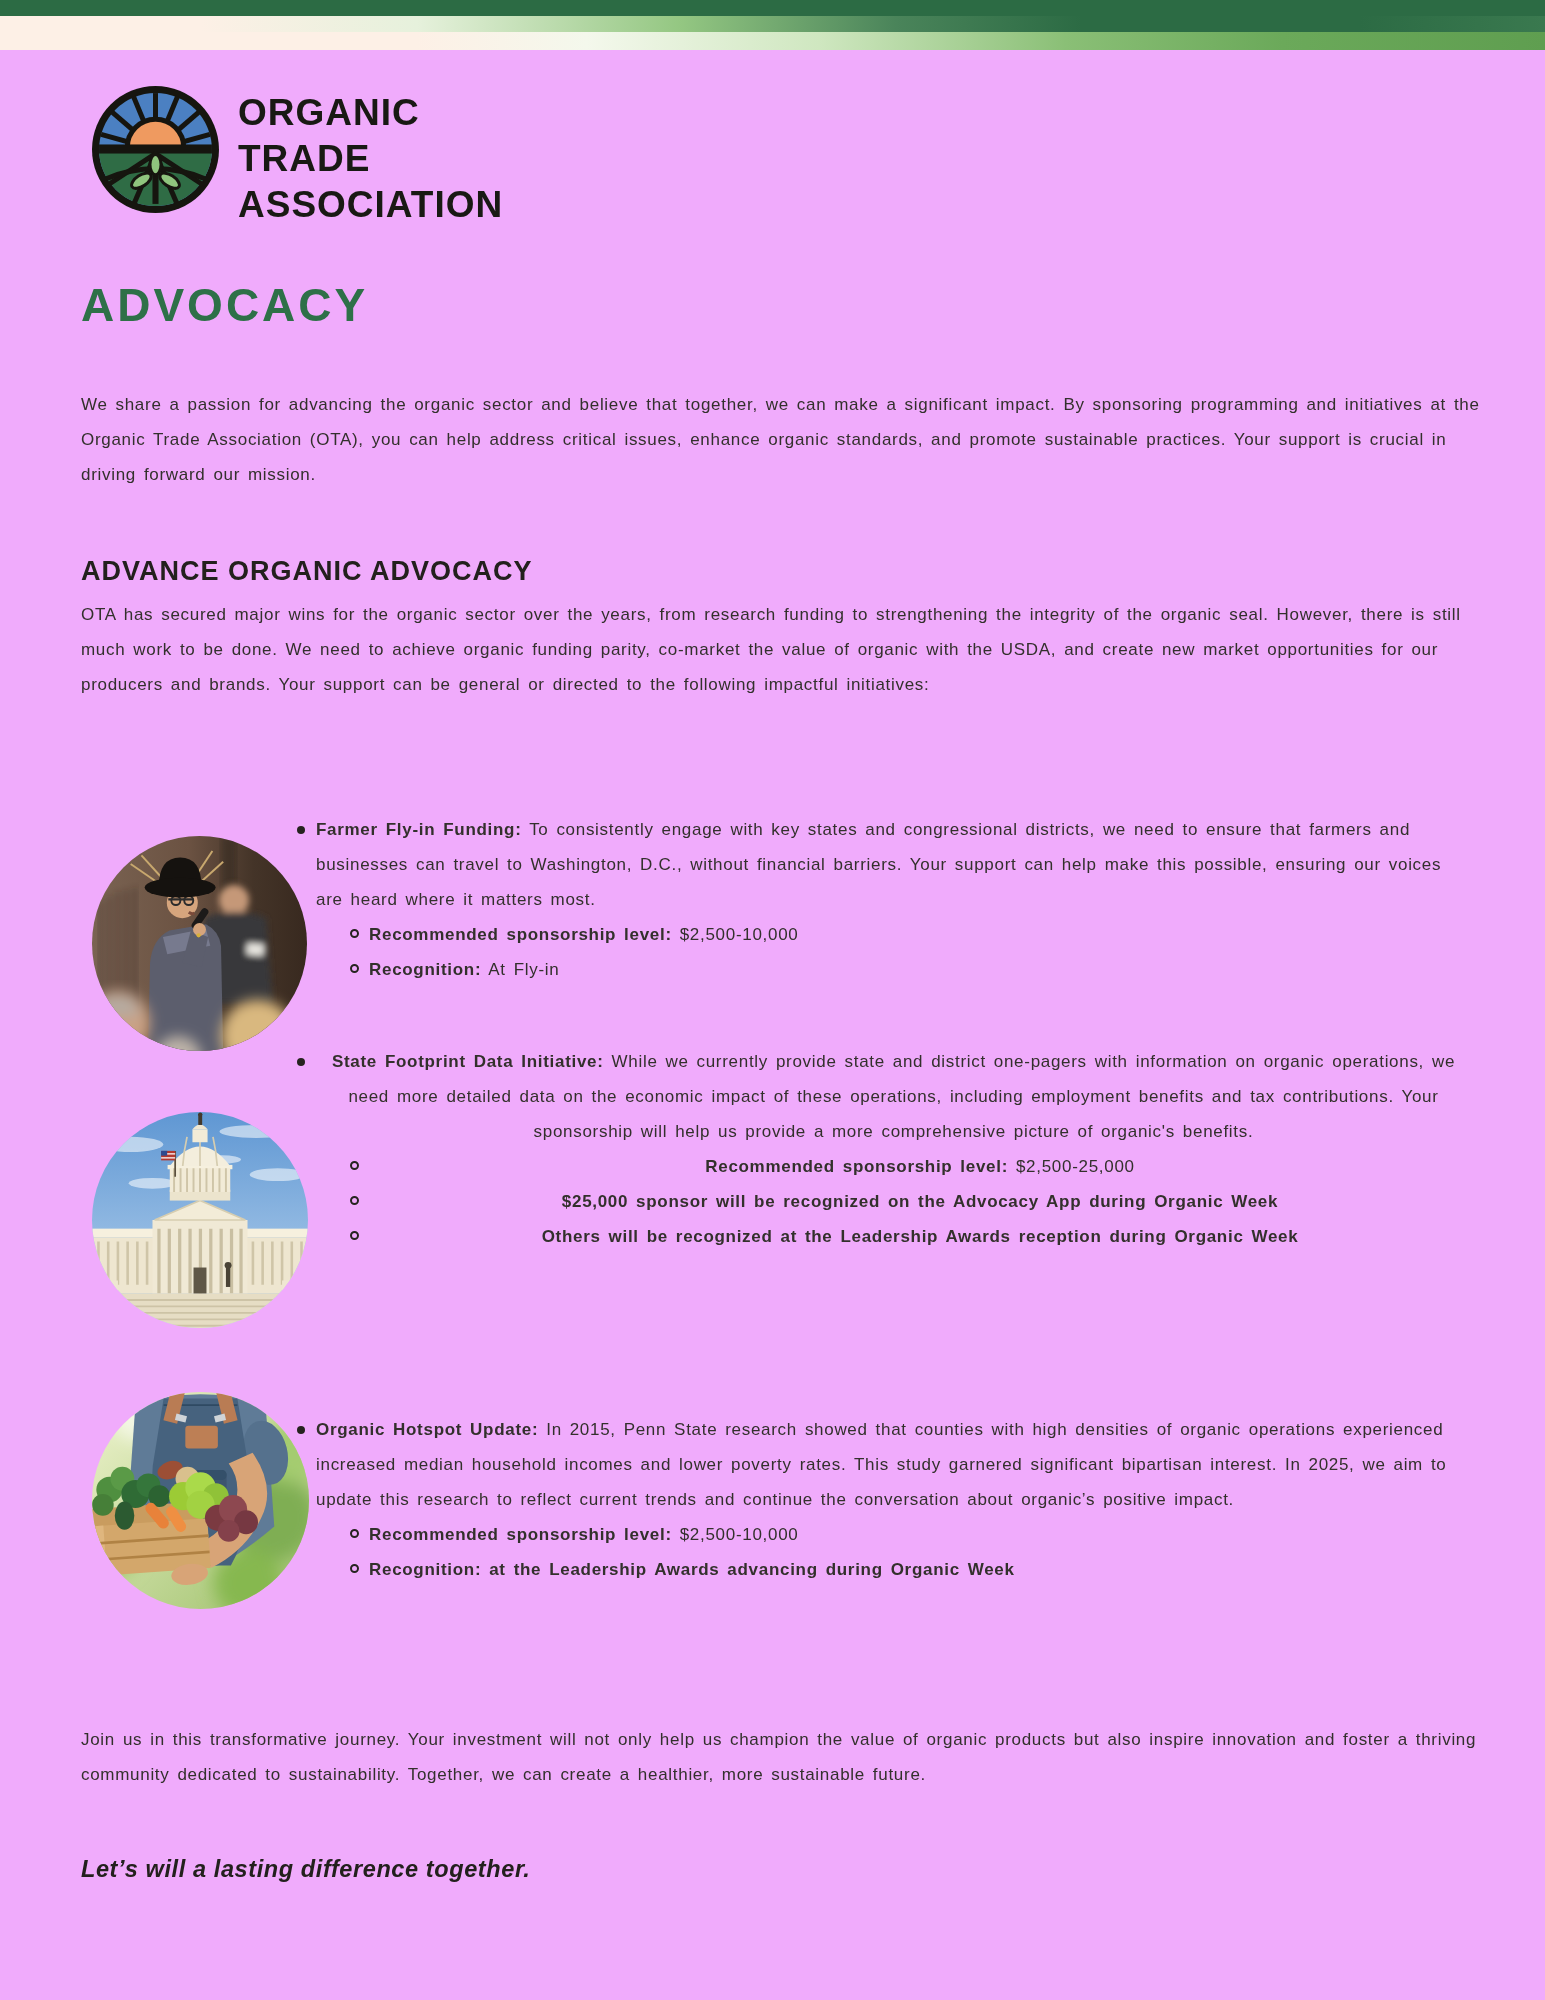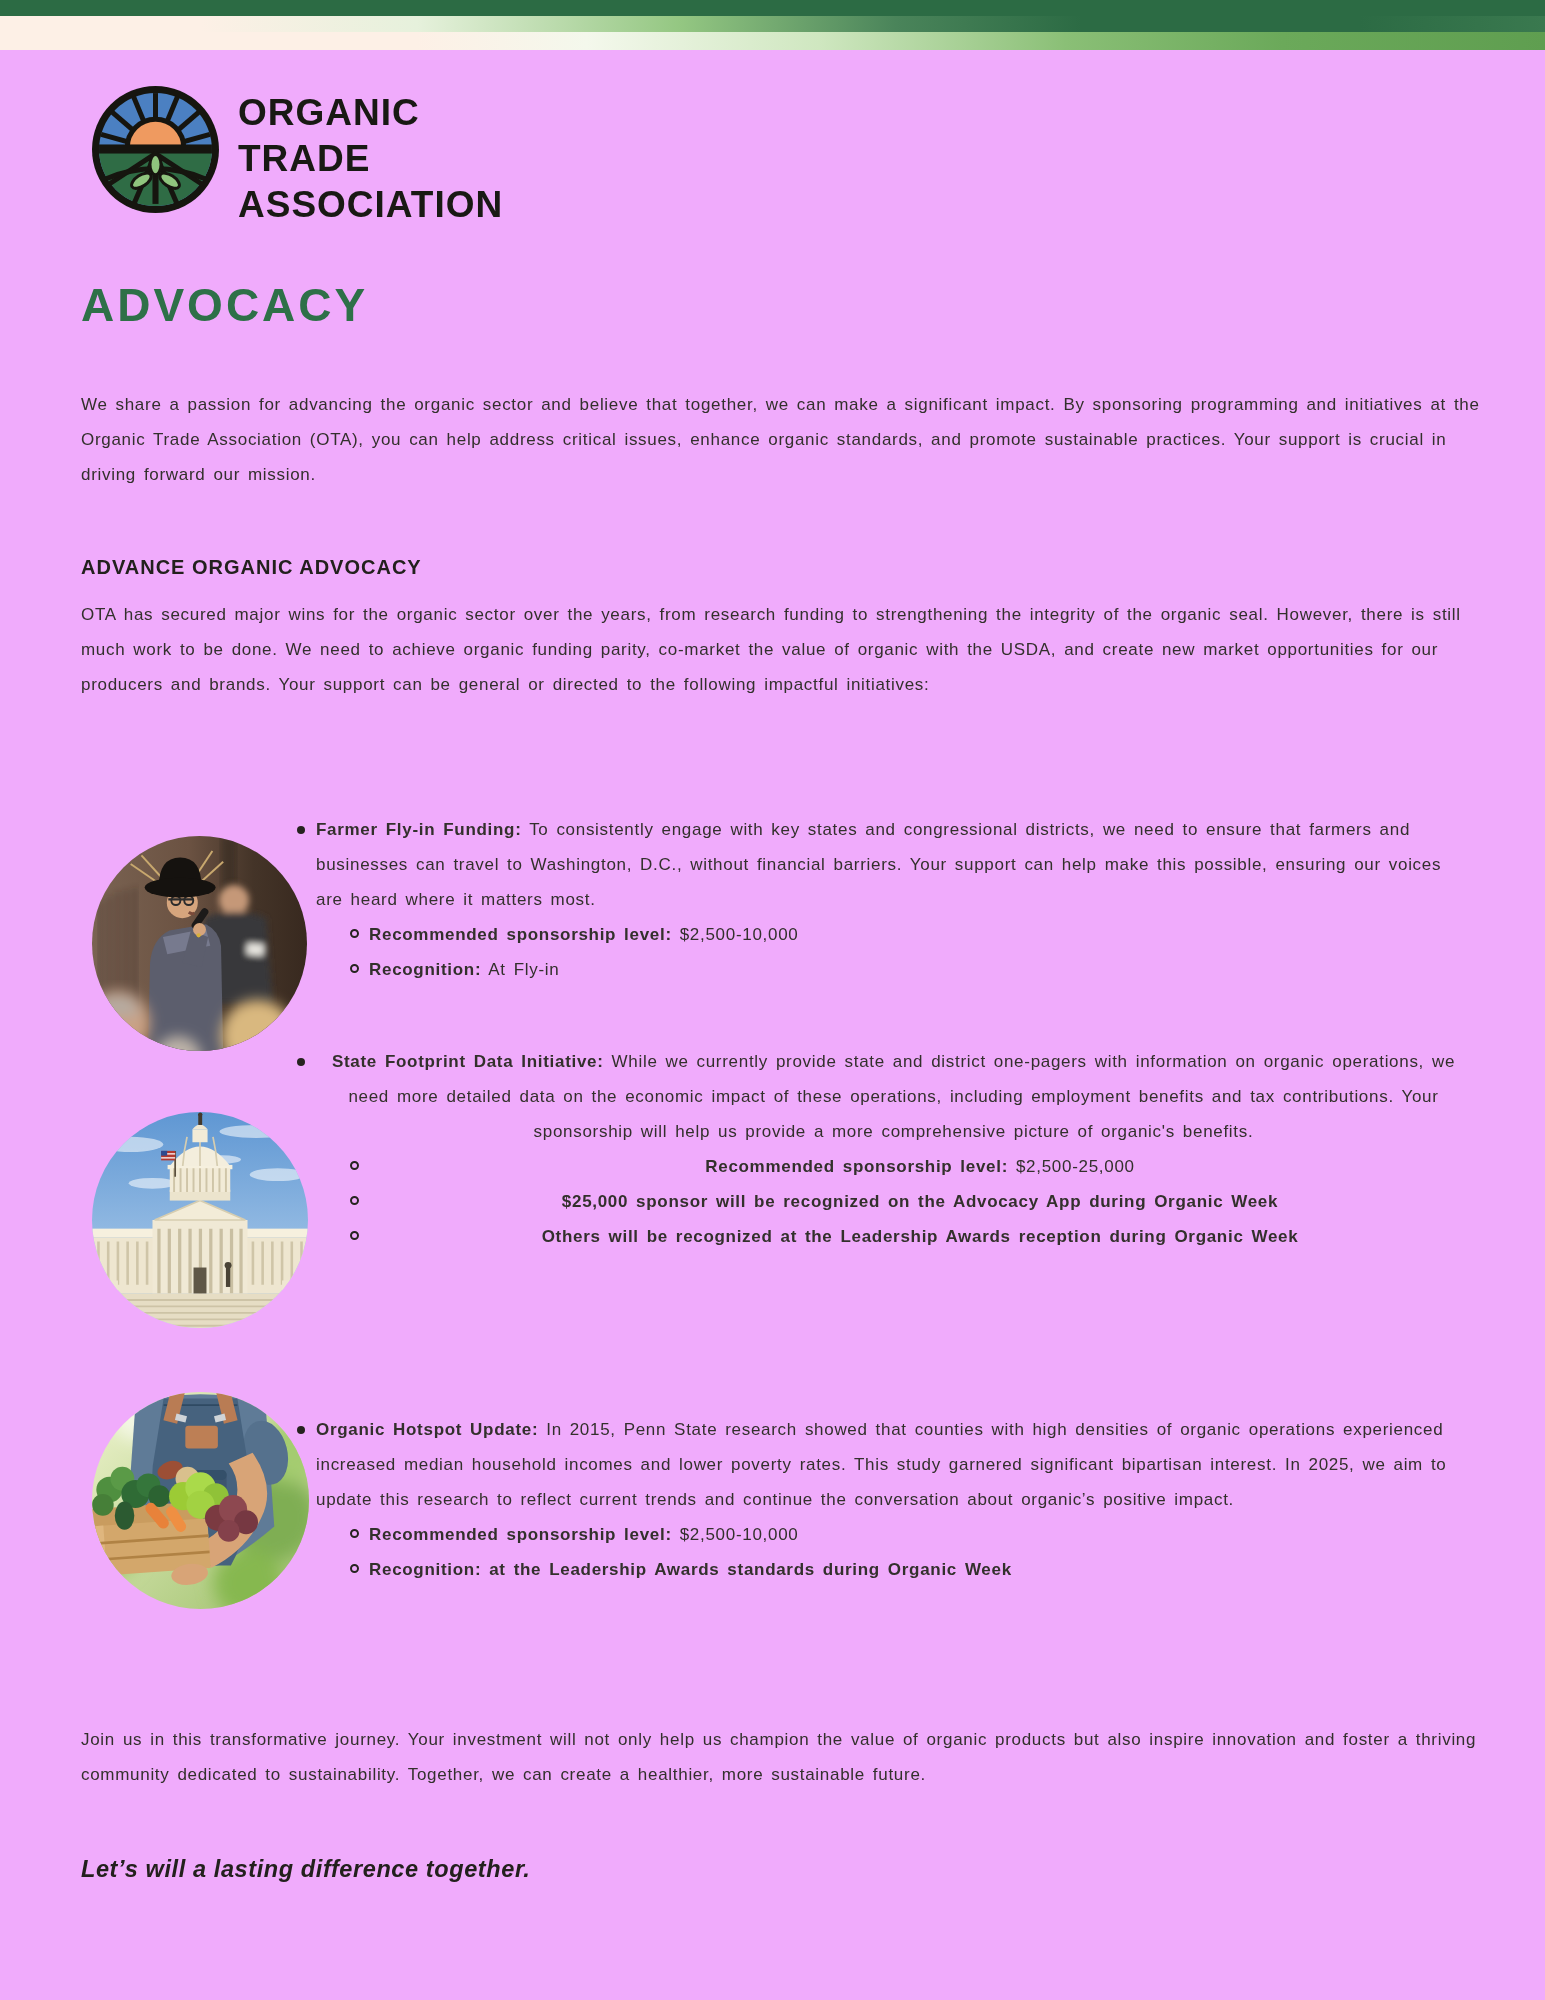--- a/index.html
+++ b/index.html
@@ -26,21 +26,21 @@
   }
   
   .h1{
     position:absolute;left:81px;top:278px;
     font-size:46px;font-weight:bold;letter-spacing:3px;color:#2e7048;
   }
   .body-text{font-size:17px;line-height:35px;letter-spacing:.7px;word-spacing:2.5px;color:#33302c;}
   .intro{position:absolute;left:81px;top:387px;width:1400px;}
   .h2{
     position:absolute;left:81px;top:556px;
-    font-size:20px;font-weight:bold;letter-spacing:1px;color:#23201d;
+    font-size:27px;font-weight:bold;letter-spacing:1px;color:#23201d;
   }
   .para2{position:absolute;left:81px;top:597px;width:1400px;}
   
   .init{position:absolute;left:296px;width:1175px;}
   .init1{top:812px;} .init2{top:1044px;text-align:center;} .init3{top:1412px;}
   .main-li{position:relative;padding-left:20px;}
   .main-li::before{
     content:"";position:absolute;left:1px;top:14px;width:8px;height:8px;
     border-radius:50%;background:#26231f;
   }
@@ -369,21 +369,21 @@
         <li class="sub-li"><span class="b">Others will be recognized at the Leadership Awards reception during Organic Week</span><span></span></li>
       </ul>
     </div>
   </div>
 
   <div class="init init3 body-text">
     <div class="main-li">
       <span class="b">Organic Hotspot Update:</span><span> In 2015, Penn State research showed that counties with high densities of organic operations experienced increased median household incomes and lower poverty rates. This study garnered significant bipartisan interest. In 2025, we aim to update this research to reflect current trends and continue the conversation about organic’s positive impact.</span>
       <ul class="subs">
         <li class="sub-li"><span class="b">Recommended sponsorship level:</span><span> $2,500-10,000</span></li>
-        <li class="sub-li"><span class="b">Recognition: at the Leadership Awards standards during Organic Week</span><span></span></li>
+        <li class="sub-li"><span class="b">Recognition: at the Leadership Awards advancing during Organic Week</span><span></span></li>
       </ul>
     </div>
   </div>
 
   <div class="closing body-text">Join us in this transformative journey. Your investment will not only help us champion the value of organic products but also inspire innovation and foster a thriving community dedicated to sustainability. Together, we can create a healthier, more sustainable future.</div>
   <div class="tagline">Let’s will a lasting difference together.</div>
 
 </div>
 
 </body></html>

